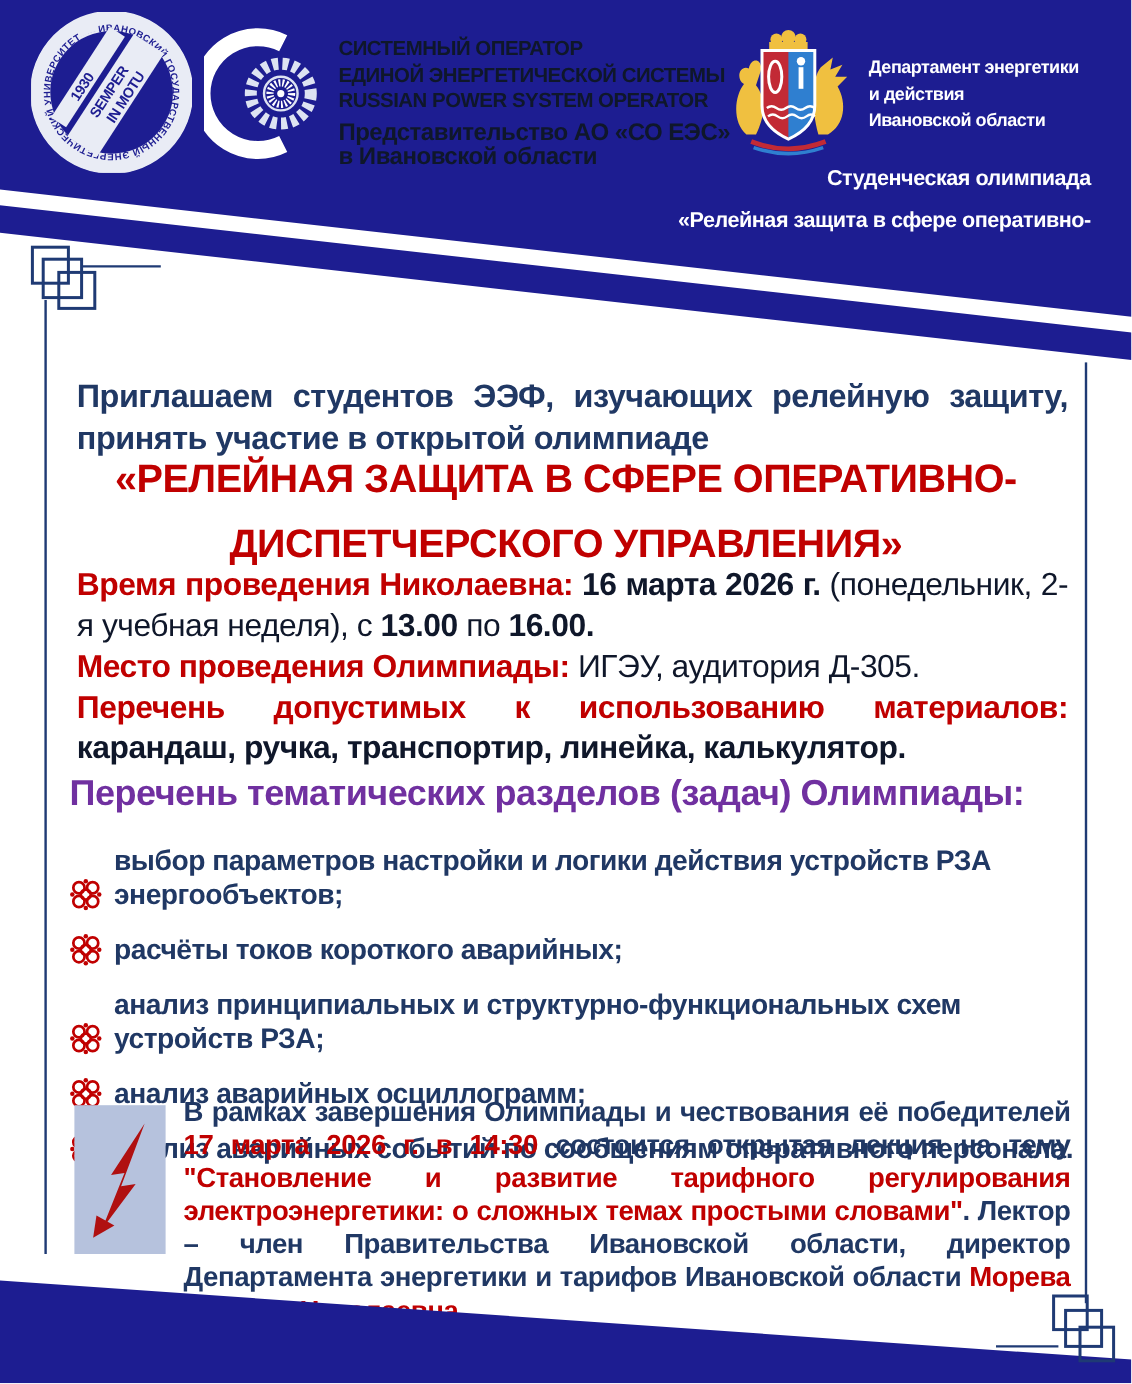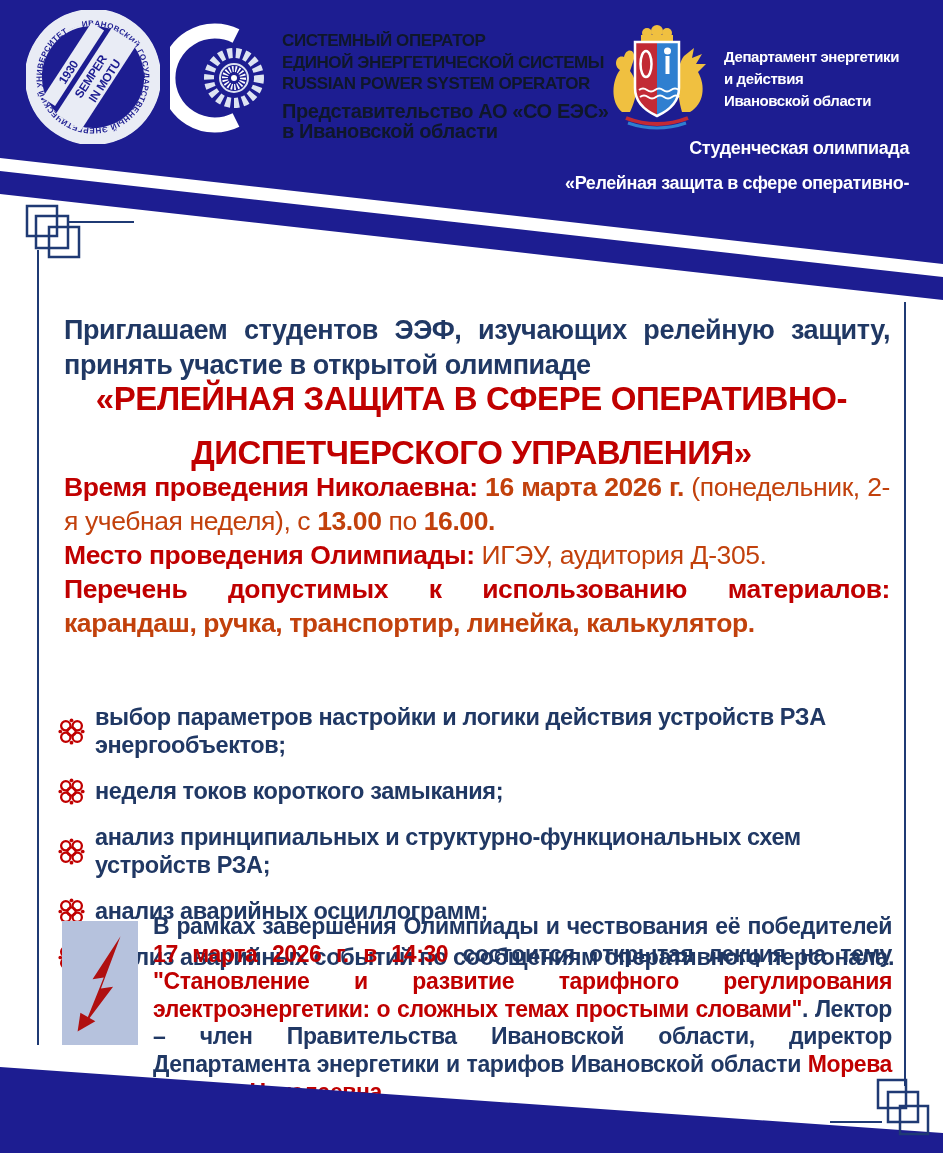--- a/index.html
+++ b/index.html
@@ -12,32 +12,32 @@
   .hdr-svg{left:0;top:0;}
   .hdr-block{fill:#1d1d91;}
   .op-text{left:282px;top:30px;color:#0f172a;font-weight:bold;}
   .op-text .big{font-size:17px;line-height:21.5px;}
   .op-text .small{font-size:20px;line-height:20px;margin-top:6px;}
   .dept-text{left:724px;top:46px;color:#ffffff;font-weight:bold;font-size:15px;line-height:22px;}
   .olymp-title{right:34px;top:131px;width:620px;text-align:right;color:#ffffff;
                font-weight:bold;font-size:18px;line-height:35px;}
 
   
-  .navy{color:#c2410c;}
+  .navy{color:#0f172a;}
   .red{color:#c00000;}
   .b{font-weight:bold;}
   .intro{left:64px;top:285px;width:826px;font-size:27px;line-height:35px;font-weight:bold;color:#203864;margin-top:28px;}
   .just-all{text-align:justify;text-align-last:justify;}
   .main-title{left:55px;top:372px;width:833px;text-align:center;color:#c00000;
               font-weight:bold;font-size:33px;line-height:54px;}
   .details{left:64px;top:470px;width:826px;font-size:26.5px;line-height:34px;}
   .details p{margin:0;text-align:justify;}
   .topics-heading{left:58px;top:645px;width:850px;color:#7030a0;font-weight:bold;font-size:30px;}
   .topics{left:58px;top:702px;width:846px;display:flex;flex-direction:column;gap:17px;}
-  .topic-row{display:flex;align-items:center;gap:10px;}
+  .topic-row{display:flex;align-items:flex-end;gap:10px;}
   .topic-row .txt{font-size:23.5px;font-weight:bold;color:#203864;line-height:28px;padding-top:1px;}
   .topic-row svg{flex:0 0 auto;margin-top:2px;}
   .note{left:62px;top:913px;width:830px;display:flex;align-items:flex-start;}
   .bolt-box{width:76px;height:124px;background:#b6c2dd;margin-top:8px;flex:0 0 auto;
             display:flex;align-items:center;justify-content:center;}
   .note-text{margin-left:15px;width:739px;font-size:23px;line-height:27.6px;font-weight:bold;
              color:#203864;text-align:justify;}
 
   
   .vline{background:#1f3a74;width:2px;}
@@ -148,20 +148,21 @@
     <div>«РЕЛЕЙНАЯ ЗАЩИТА В СФЕРЕ ОПЕРАТИВНО-</div>
     <div>ДИСПЕТЧЕРСКОГО УПРАВЛЕНИЯ»</div>
   </div>
 
   <div class="abs details">
     <p><span class="red b">Время проведения Николаевна:</span><span class="navy b"> 16 марта 2026 г.</span><span class="navy"> (понедельник, 2-я учебная неделя), с </span><span class="navy b">13.00</span><span class="navy"> по </span><span class="navy b">16.00.</span></p>
     <p><span class="red b">Место проведения Олимпиады:</span><span class="navy"> ИГЭУ, аудитория Д-305.</span></p>
     <p><span class="red b">Перечень допустимых к использованию материалов:</span><span class="navy b"> карандаш, ручка, транспортир, линейка, калькулятор.</span></p>
   </div>
 
+  <div class="abs topics-heading b">Перечень тематических разделов (задач) Олимпиады:</div>
 
   <div class="abs topics">
     <div class="topic-row">
       <svg width="27" height="27" viewBox="0 0 26 26">
           <g stroke="#c00000" fill="none" stroke-width="2.2">
             <circle cx="7.5" cy="7.5" r="4.5"></circle>
             <circle cx="18.5" cy="7.5" r="4.5"></circle>
             <circle cx="7.5" cy="18.5" r="4.5"></circle>
             <circle cx="18.5" cy="18.5" r="4.5"></circle>
             <circle cx="13" cy="13" r="4"></circle>
@@ -184,21 +185,21 @@
             <circle cx="18.5" cy="18.5" r="4.5"></circle>
             <circle cx="13" cy="13" r="4"></circle>
           </g>
           <g fill="#c00000">
             <circle cx="2.2" cy="13" r="1.8"></circle>
             <circle cx="13" cy="2.2" r="1.8"></circle>
             <circle cx="23.8" cy="13" r="1.8"></circle>
             <circle cx="13" cy="23.8" r="1.8"></circle>
           </g>
         </svg>
-      <span class="txt">неделя токов короткого замыкания;</span>
+      <span class="txt">расчёты токов короткого аварийных;</span>
     </div>
     <div class="topic-row">
       <svg width="27" height="27" viewBox="0 0 26 26">
           <g stroke="#c00000" fill="none" stroke-width="2.2">
             <circle cx="7.5" cy="7.5" r="4.5"></circle>
             <circle cx="18.5" cy="7.5" r="4.5"></circle>
             <circle cx="7.5" cy="18.5" r="4.5"></circle>
             <circle cx="18.5" cy="18.5" r="4.5"></circle>
             <circle cx="13" cy="13" r="4"></circle>
           </g>

